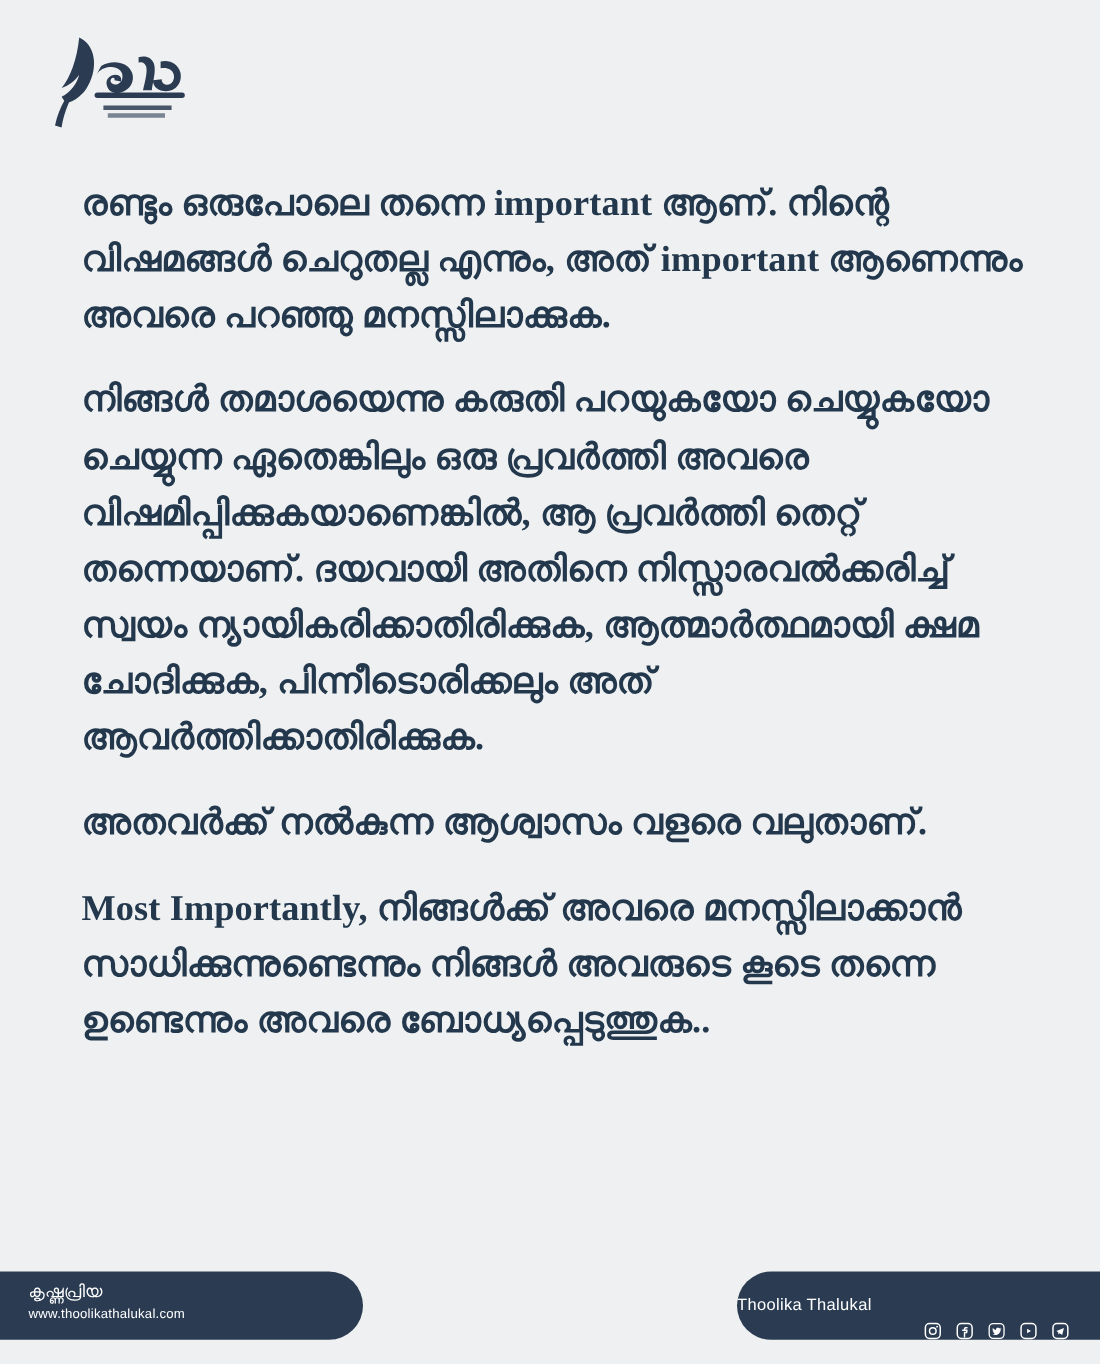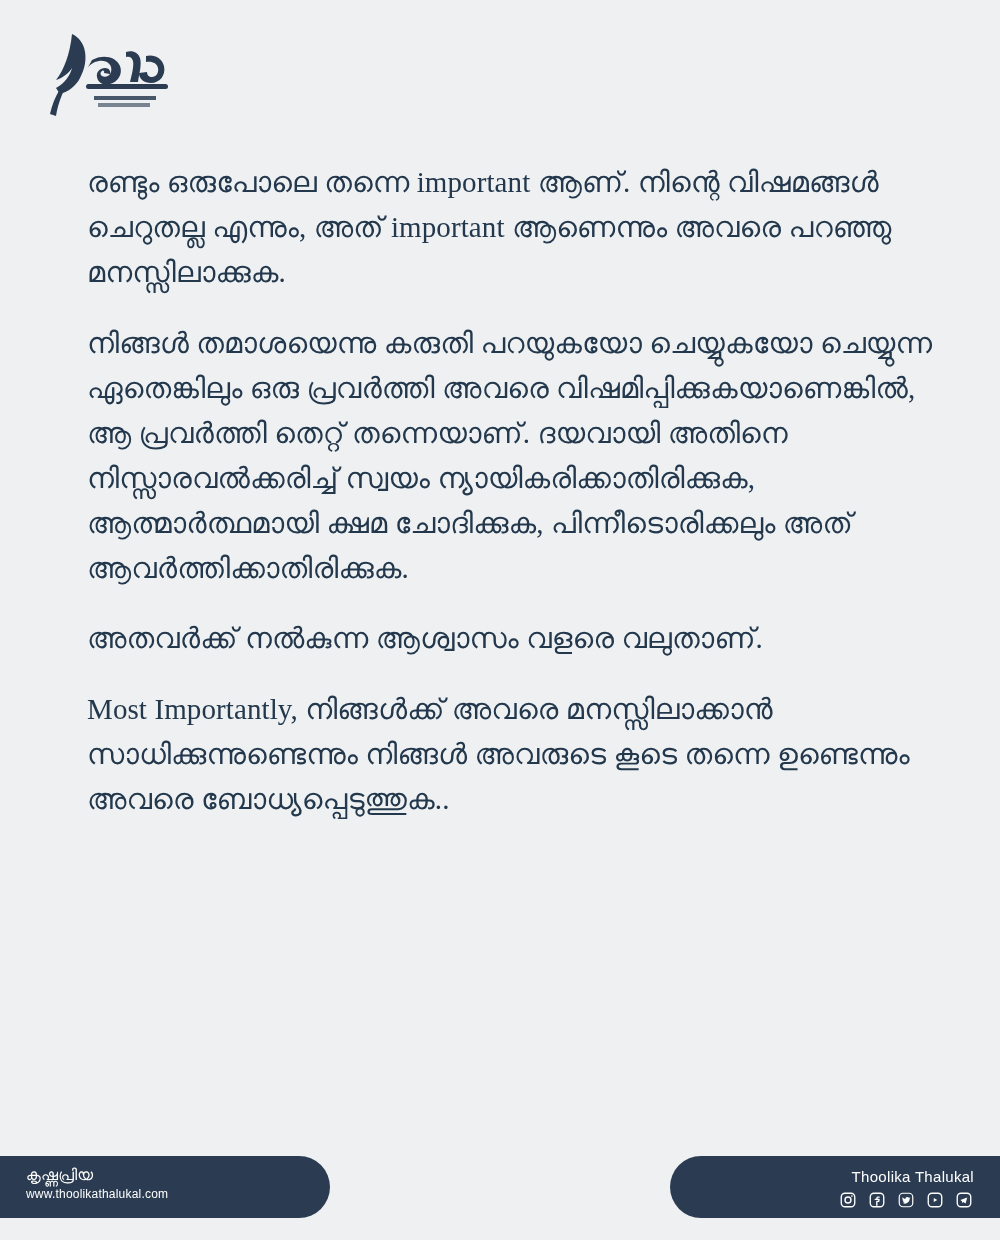--- a/index.html
+++ b/index.html
@@ -29,25 +29,25 @@
   
   .article {
     position: absolute;
     left: 74px;
     top: 160px;
     width: 860px;
   }
   .para {
     color: #23384c;
     font-family: "Liberation Serif", serif;
-    font-size: 29px;
+    font-size: 33px;
     line-height: 1.55;
-    margin: 0 0 26px 13px;
+    margin: 0 0 26px 0;
     letter-spacing: .1px;
-    font-weight: 400;
+    font-weight: 700;
   }
   .para:last-child { margin-bottom: 0; }
 
   
   .footer-bar {
     position: absolute;
     left: 0;
     right: 0;
     bottom: 0;
     height: 125px;
@@ -79,22 +79,22 @@
   .footer-right {
     position: absolute;
     right: 0;
     bottom: 22px;
     width: 330px;
     height: 62px;
     background: #2b3c52;
     border-top-left-radius: 31px;
     border-bottom-left-radius: 31px;
     color: #ffffff;
-    padding: 12px 26px 0 0;
-    text-align: right;
+    padding: 22px 26px 0 0;
+    text-align: left;
   }
   .brand-name {
     font-size: 15px;
     letter-spacing: .3px;
     margin-bottom: 5px;
   }
   .social-row {
     display: flex;
     justify-content: flex-end;
     gap: 9px;

